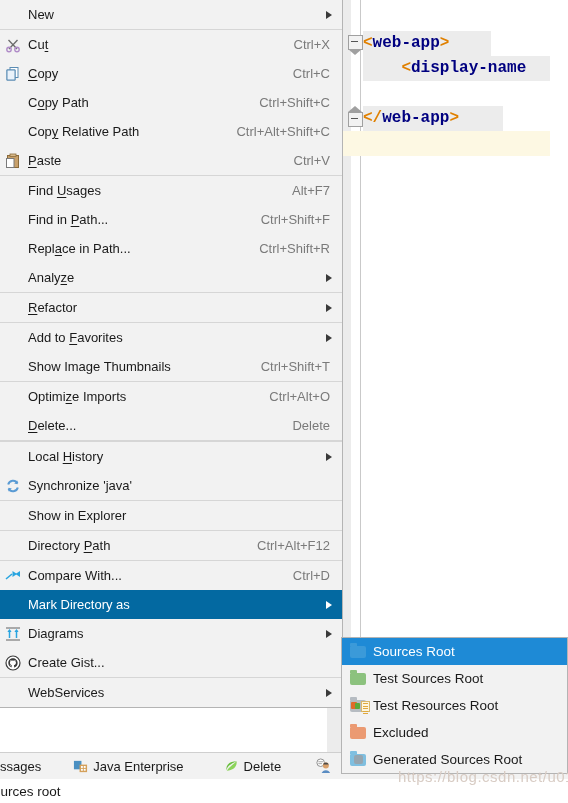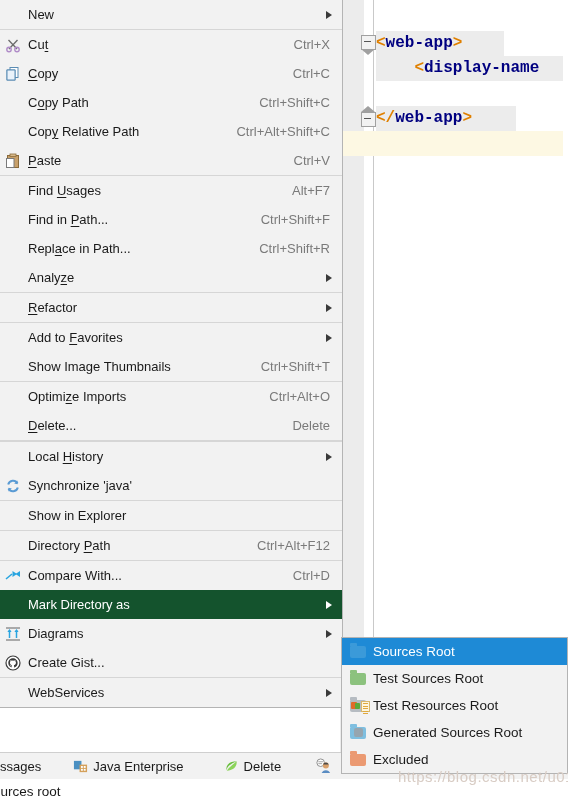--- a/index.html
+++ b/index.html
@@ -11,21 +11,21 @@
   }
   #root {
     position: relative;
     width: 568px; height: 803px;
     background: #ffffff;
   }
 
   
   .editor {
     position: absolute;
-    left: 340px; top: 0;
+    left: 327px; top: 0;
     width: 223px; height: 752px;
     background: #ffffff;
     overflow: hidden;
   }
   .gutter {
     position: absolute;
     left: 0; top: 0;
     width: 24px; height: 752px;
     background: #ececec;
   }
@@ -104,21 +104,21 @@
     position: relative;
     display: flex;
     align-items: center;
     height: 29px;
     padding: 0 10px 0 0;
     box-sizing: border-box;
     cursor: default;
     white-space: nowrap;
   }
   .mi.sel {
-    background: #14532d;
+    background: #0369a1;
     color: #ffffff;
   }
   .mi-icon {
     width: 26px;
     min-width: 26px;
     height: 29px;
     display: flex;
     align-items: center;
     justify-content: center;
   }
@@ -532,32 +532,32 @@
               <i></i>
               <i></i>
             </span>
         </span>
       </span>
       <span class="smi-label">Test Resources Root</span>
     </div>
 
     <div class="smi">
       <span class="smi-icon">
+        <span class="folder" style="background:#eb9a72;"></span>
+      </span>
+      <span class="smi-label">Excluded</span>
+    </div>
+
+    <div class="smi">
+      <span class="smi-icon">
         <span class="folder" style="background:#7fbfe0;">
           <span style="position:absolute;left:4px;top:1px;width:9px;height:9px;background:#9aa0a6;border-radius:2px;opacity:.85;"></span>
         </span>
       </span>
       <span class="smi-label">Generated Sources Root</span>
-    </div>
-
-    <div class="smi">
-      <span class="smi-icon">
-        <span class="folder" style="background:#eb9a72;"></span>
-      </span>
-      <span class="smi-label">Excluded</span>
     </div>
 
   </div>
 
   <div class="toolbar-strip">
     <div class="tw-item" style="padding-left:0;">
       <span style="margin-left:-18px;">Messages</span>
     </div>
     <div class="tw-item" style="margin-left:14px;">
       <span class="tw-icon">

